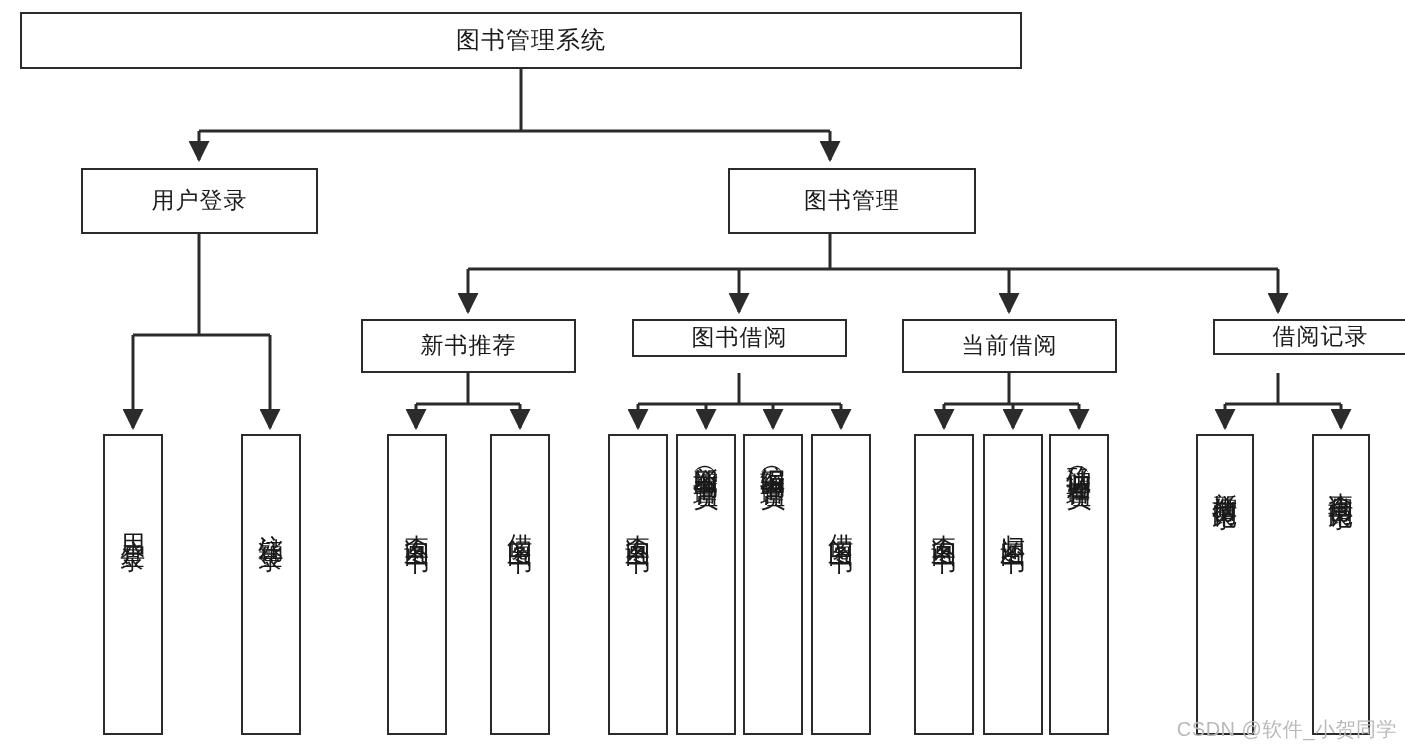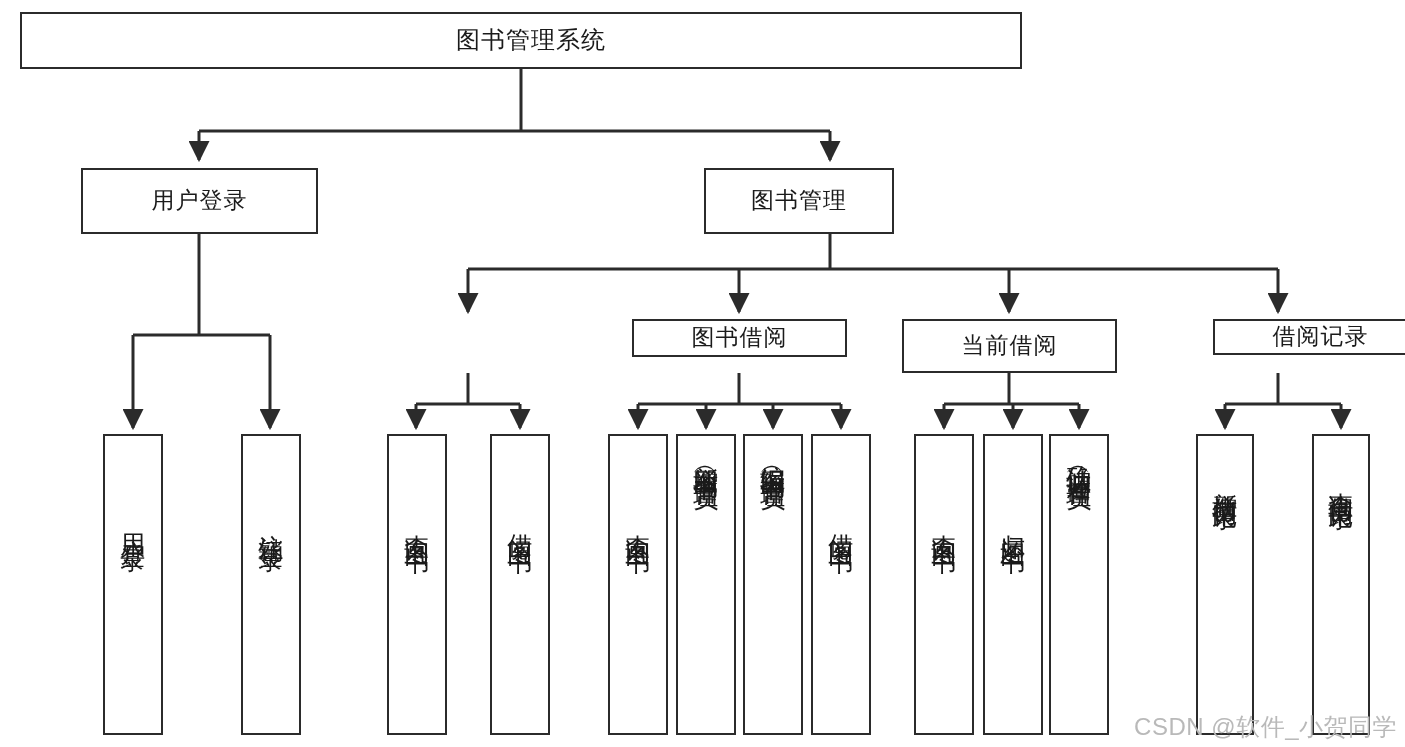--- a/index.html
+++ b/index.html
@@ -66,21 +66,21 @@
     letter-spacing: 5px;
     white-space: nowrap;
   }
   .node.vert.tall .label {
     letter-spacing: 3px;
   }
   #watermark {
     position: absolute;
     right: 8px;
     bottom: 4px;
-    font-size: 24px;
+    font-size: 20px;
     color: #b9b9b9;
     letter-spacing: 0.5px;
     z-index: 5;
     white-space: nowrap;
   }
 </style>
 </head>
 <body>
 
 <div id="canvas">
@@ -135,24 +135,27 @@
     </g>
   </svg>
 
   <div class="node root horiz" style="left:20px; top:12px; width:1002px; height:57px;">
     <span class="label">图书管理系统</span>
   </div>
 
   <div class="node horiz" style="left:81px; top:168px; width:237px; height:66px;">
     <span class="label">用户登录</span>
   </div>
-  <div class="node horiz" style="left:704px; top:168px; width:190px; height:66px;font-family:Liberation Serif, serif;">
+  <div class="node horiz" style="left:728px; top:168px; width:248px; height:66px;font-family:Liberation Serif, serif;">
     <span class="label">图书管理</span>
   </div>
 
+  <div class="node horiz" style="left:361px; top:319px; width:215px; height:54px;">
+    <span class="label">新书推荐</span>
+  </div>
   <div class="node horiz" style="left:632px; top:319px; width:215px; height:38px;">
     <span class="label">图书借阅</span>
   </div>
   <div class="node horiz" style="left:902px; top:319px; width:215px; height:54px;">
     <span class="label">当前借阅</span>
   </div>
   <div class="node horiz" style="left:1171px; top:319px; width:215px; height:36px;margin-left:42px;">
     <span class="label">借阅记录</span>
   </div>
 

